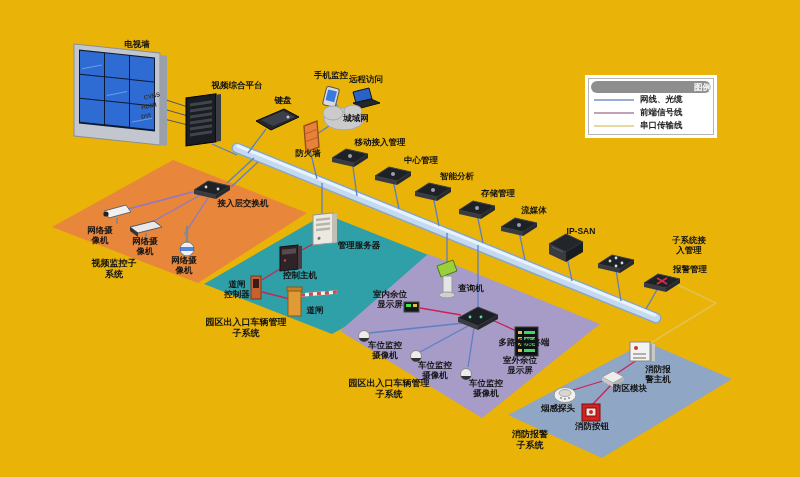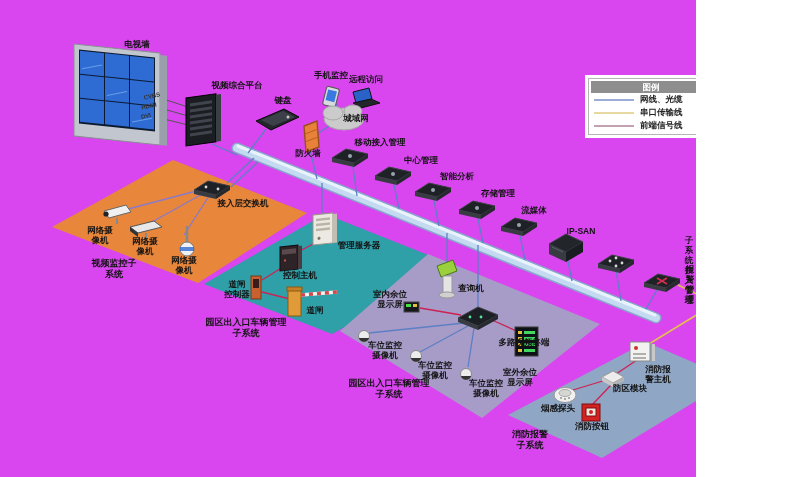--- a/index.html
+++ b/index.html
@@ -1,34 +1,34 @@
 <!DOCTYPE html>
 <html><head>
 <meta charset="utf-8">
 <style>
   html,body{margin:0;padding:0;background:#fff;}
   #stage{
-    position:relative;width:696px;height:477px;overflow:hidden;background:#d946ef;
+    position:relative;width:800px;height:477px;overflow:hidden;background:#eab308;
     font-family:"Liberation Sans",sans-serif;
   }
   #diagram-svg{position:absolute;left:0;top:0;}
   .lbl{
     position:absolute;transform:translateX(-50%);
     font-size:8.5px;font-weight:700;color:#141414;text-align:center;
     line-height:1.18;white-space:pre-line;letter-spacing:0;
   }
   .lbl.small{font-size:6px;font-weight:700;color:#333;transform:translateX(-50%) rotate(-12deg);}
   .lbl.zone{font-size:9px;}
   .legend{
     position:absolute;background:#fff;border:1px solid #b5b5b5;
     box-shadow:0 0 0 3px #fff;padding:2px;
   }
   .legend-header{
     background:#8e8e8e;color:#fff;font-size:8.5px;font-weight:700;
-    text-align:center;height:12px;line-height:12px;
+    text-align:right;height:12px;line-height:12px;border-radius:6px;
   }
   .legend-row{display:flex;align-items:center;height:13px;padding:0 3px;text-align:right;}
   .legend-line{display:inline-block;width:40px;height:2px;margin-right:6px;flex:none;}
   .legend-text{font-size:8.5px;font-weight:700;color:#222;white-space:nowrap;}
 </style>
 </head>
 <body>
 
 <div id="stage">
 
@@ -379,21 +379,21 @@
   <div class="lbl" style="left:237px;top:279px;">道闸
 控制器</div>
   <div class="lbl" style="left:315px;top:305px;">道闸</div>
   <div class="lbl zone" style="left:246px;top:317px;">园区出入口车辆管理
 子系统</div>
 
   <div class="lbl" style="left:471px;top:283px;">查询机</div>
   <div class="lbl" style="left:524px;top:307px;margin-top:30px;">多路视频终端</div>
   <div class="lbl" style="left:390px;top:289px;">室内余位
 显示屏</div>
-  <div class="lbl" style="left:520px;top:367px;">室外余位
+  <div class="lbl" style="left:520px;top:355px;">室外余位
 显示屏</div>
   <div class="lbl" style="left:385px;top:340px;">车位监控
 摄像机</div>
   <div class="lbl" style="left:435px;top:360px;">车位监控
 摄像机</div>
   <div class="lbl" style="left:486px;top:378px;">车位监控
 摄像机</div>
   <div class="lbl zone" style="left:389px;top:378px;">园区出入口车辆管理
 子系统</div>
 
@@ -405,22 +405,22 @@
   <div class="lbl zone" style="left:530px;top:429px;">消防报警
 子系统</div>
 
   <div class="legend" style="left:588px;top:78px;width:120px;">
     <div class="legend-header">图例</div>
     <div class="legend-row">
       <span class="legend-line" style="background: rgb(155, 173, 214);"></span>
       <span class="legend-text">网线、光缆</span>
     </div>
     <div class="legend-row">
+      <span class="legend-line" style="background: rgb(194, 162, 178);"></span>
+      <span class="legend-text">前端信号线</span>
+    </div>
+    <div class="legend-row">
       <span class="legend-line" style="background: rgb(230, 216, 160);"></span>
       <span class="legend-text">串口传输线</span>
     </div>
-    <div class="legend-row">
-      <span class="legend-line" style="background: rgb(194, 162, 178);"></span>
-      <span class="legend-text">前端信号线</span>
-    </div>
   </div>
 
 </div>
 
 </body></html>

